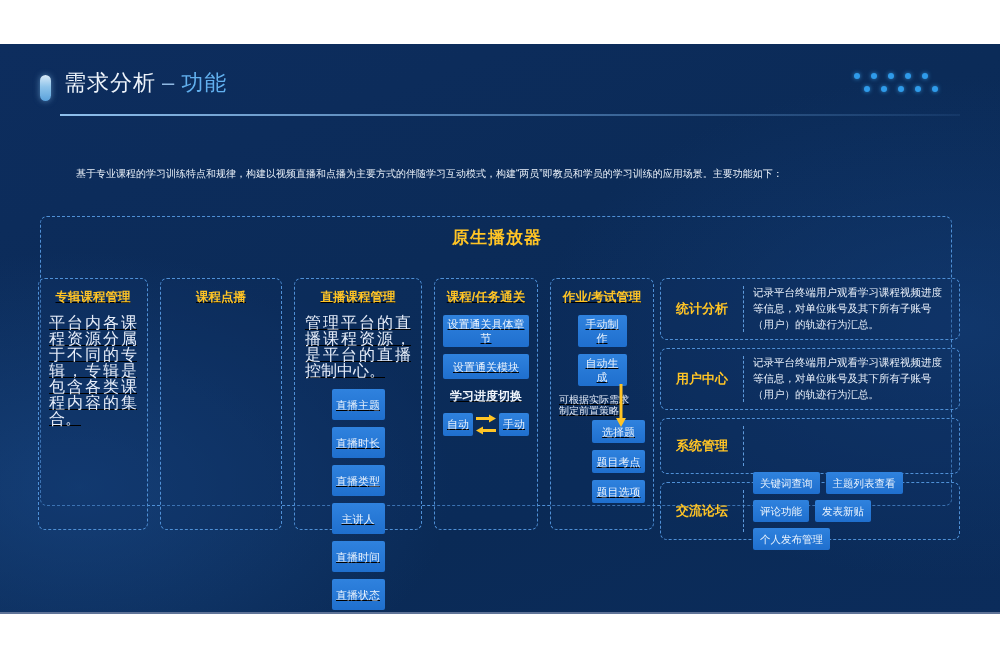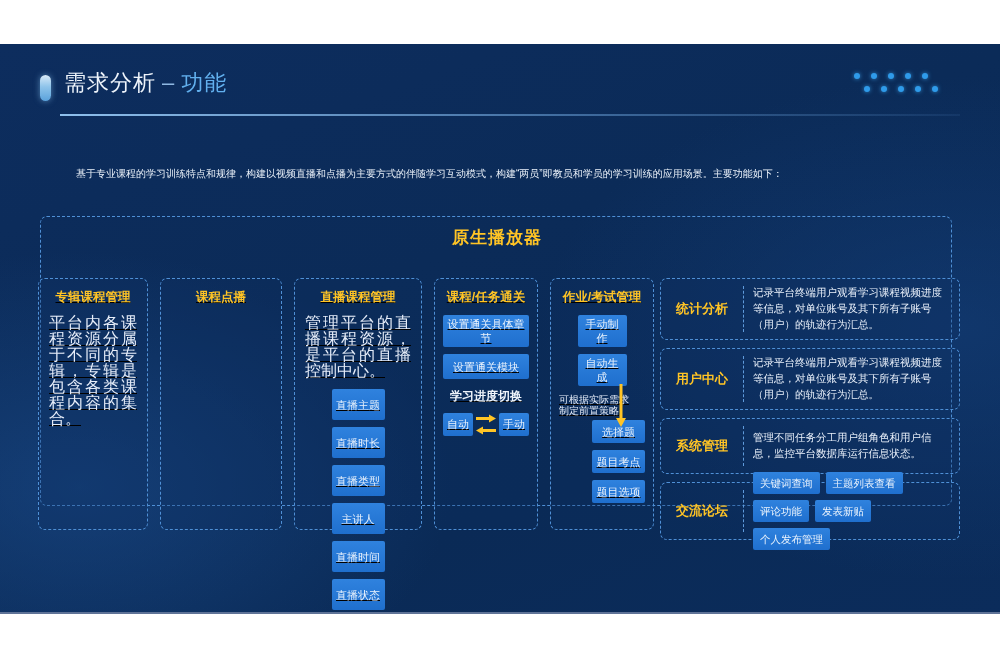--- a/index.html
+++ b/index.html
@@ -252,21 +252,20 @@
 
     <div class="rrow" id="r2">
       <div class="rrow-label">用户中心</div>
       <div class="rrow-div"></div>
       <div class="rrow-body">记录平台终端用户观看学习课程视频进度等信息，对单位账号及其下所有子账号（用户）的轨迹行为汇总。</div>
     </div>
 
     <div class="rrow" id="r3">
       <div class="rrow-label">系统管理</div>
       <div class="rrow-div"></div>
-      <div class="rrow-body">管理不同任务分工用户组角色和用户信息，监控平台数据库运行信息状态。</div>
     </div>
 
     <div class="rrow" id="r4">
       <div class="rrow-label">交流论坛</div>
       <div class="rrow-div"></div>
       <div class="rrow-body tags">
         <span class="tag">关键词查询</span>
         <span class="tag">主题列表查看</span>
         <span class="tag">评论功能</span>
         <span class="tag">发表新贴</span>

